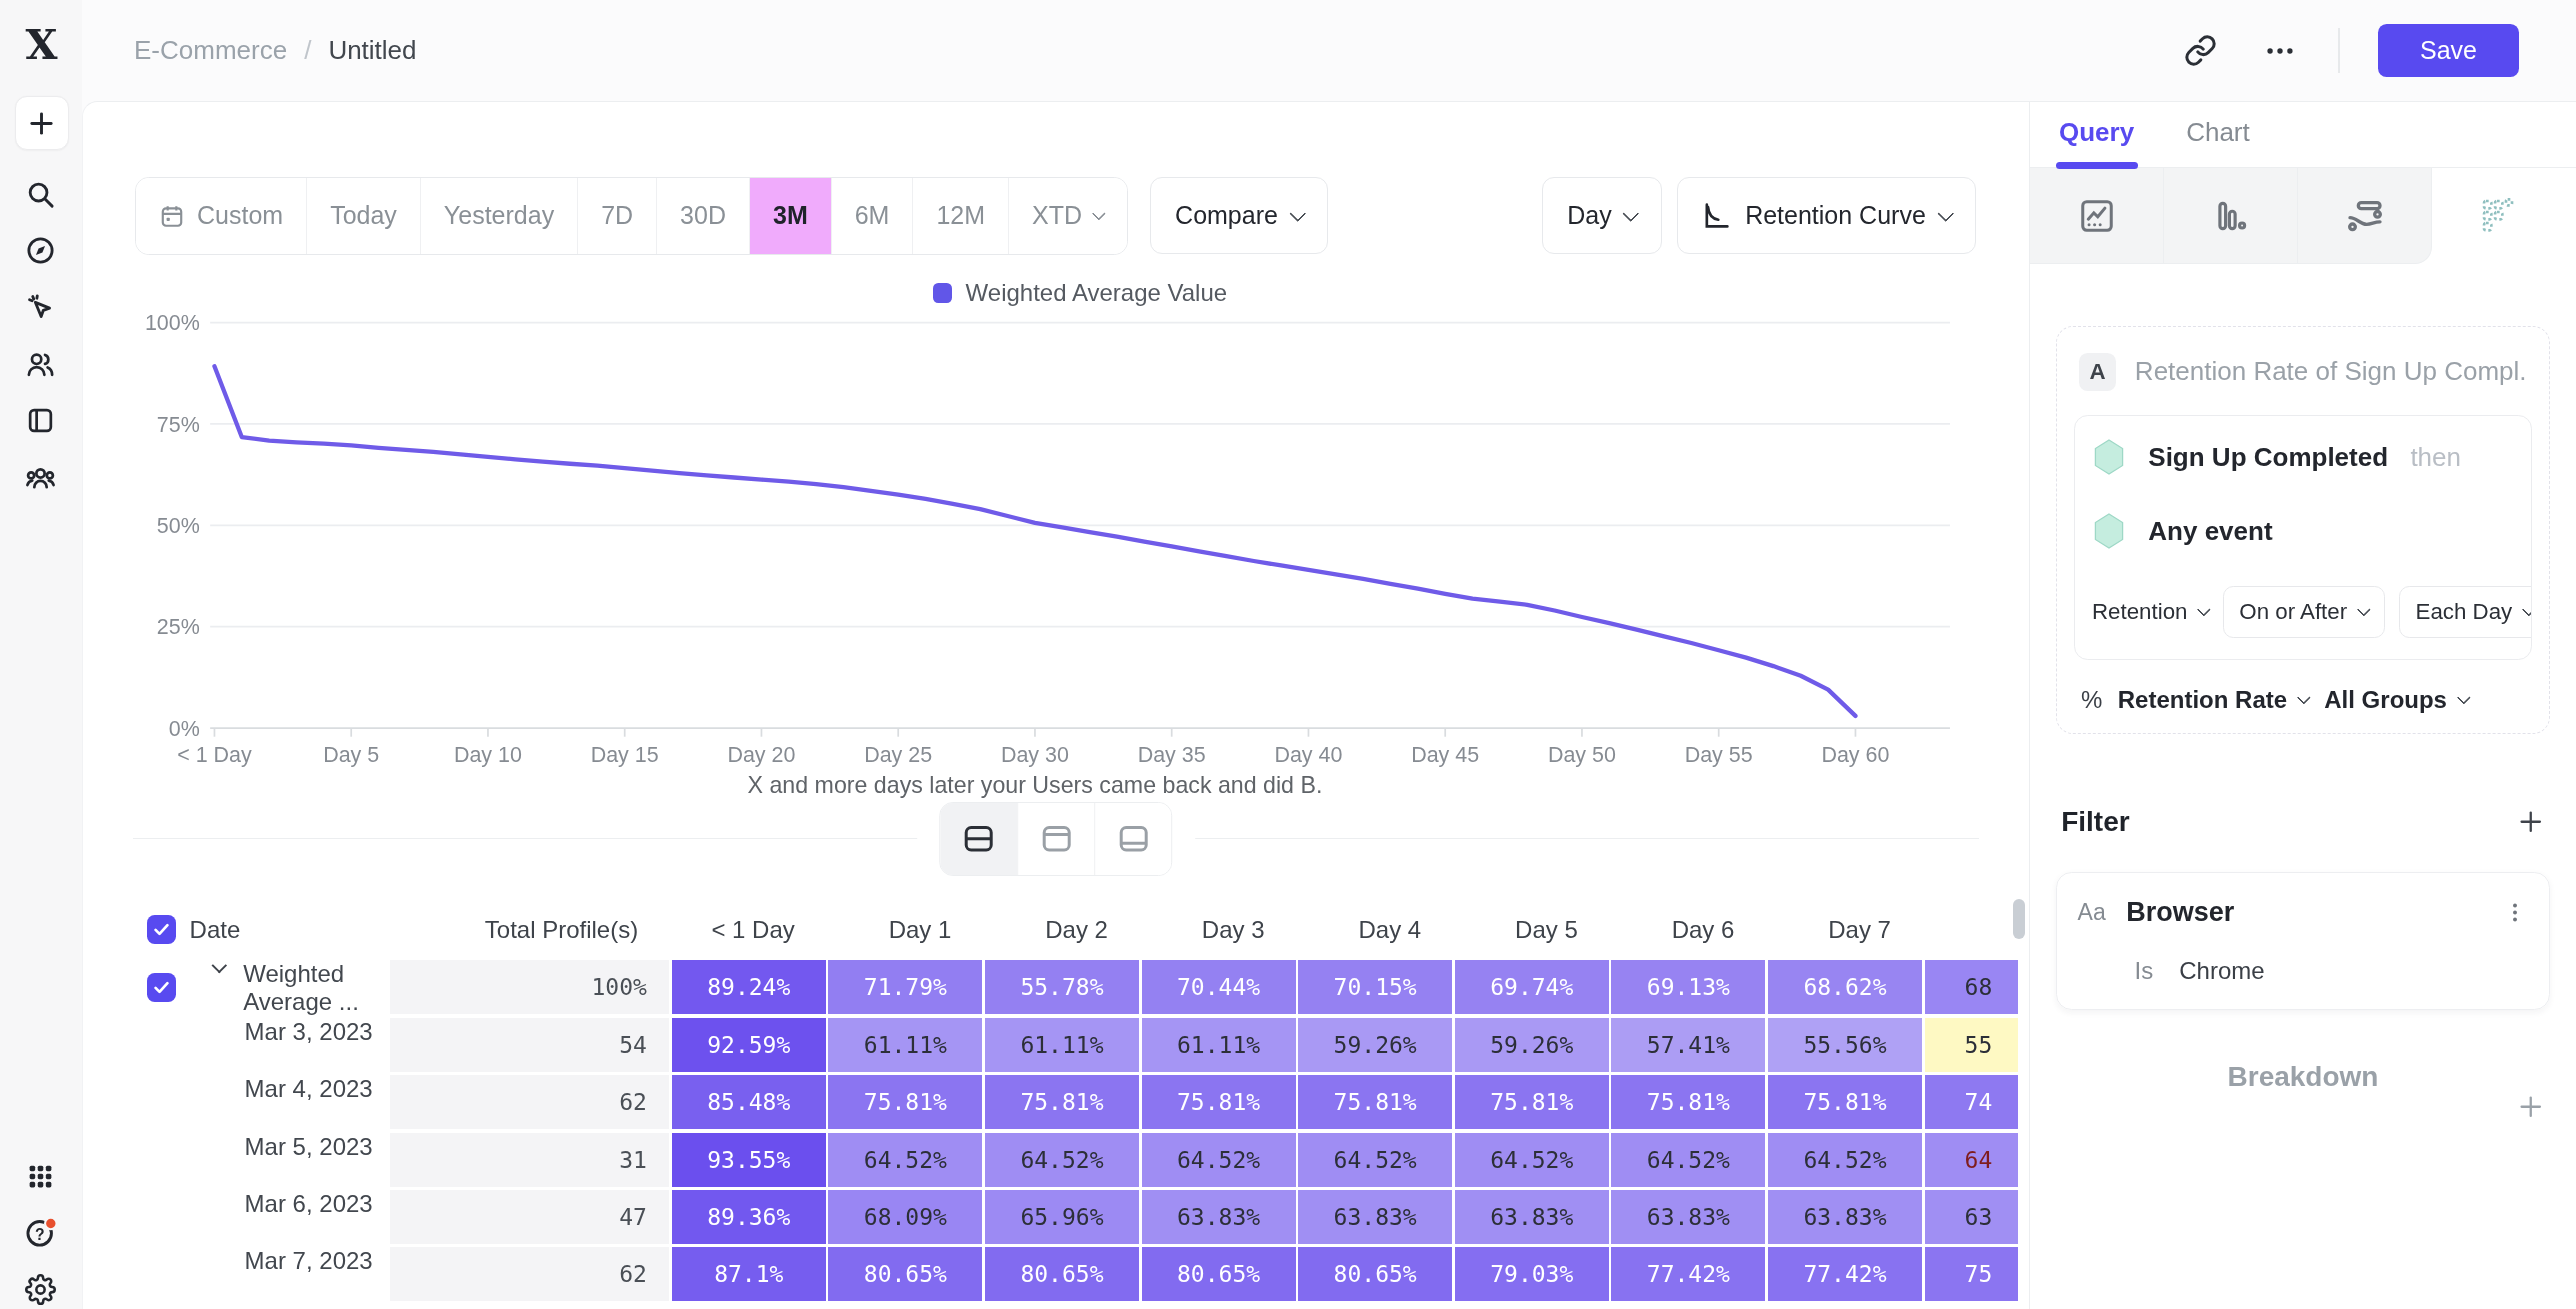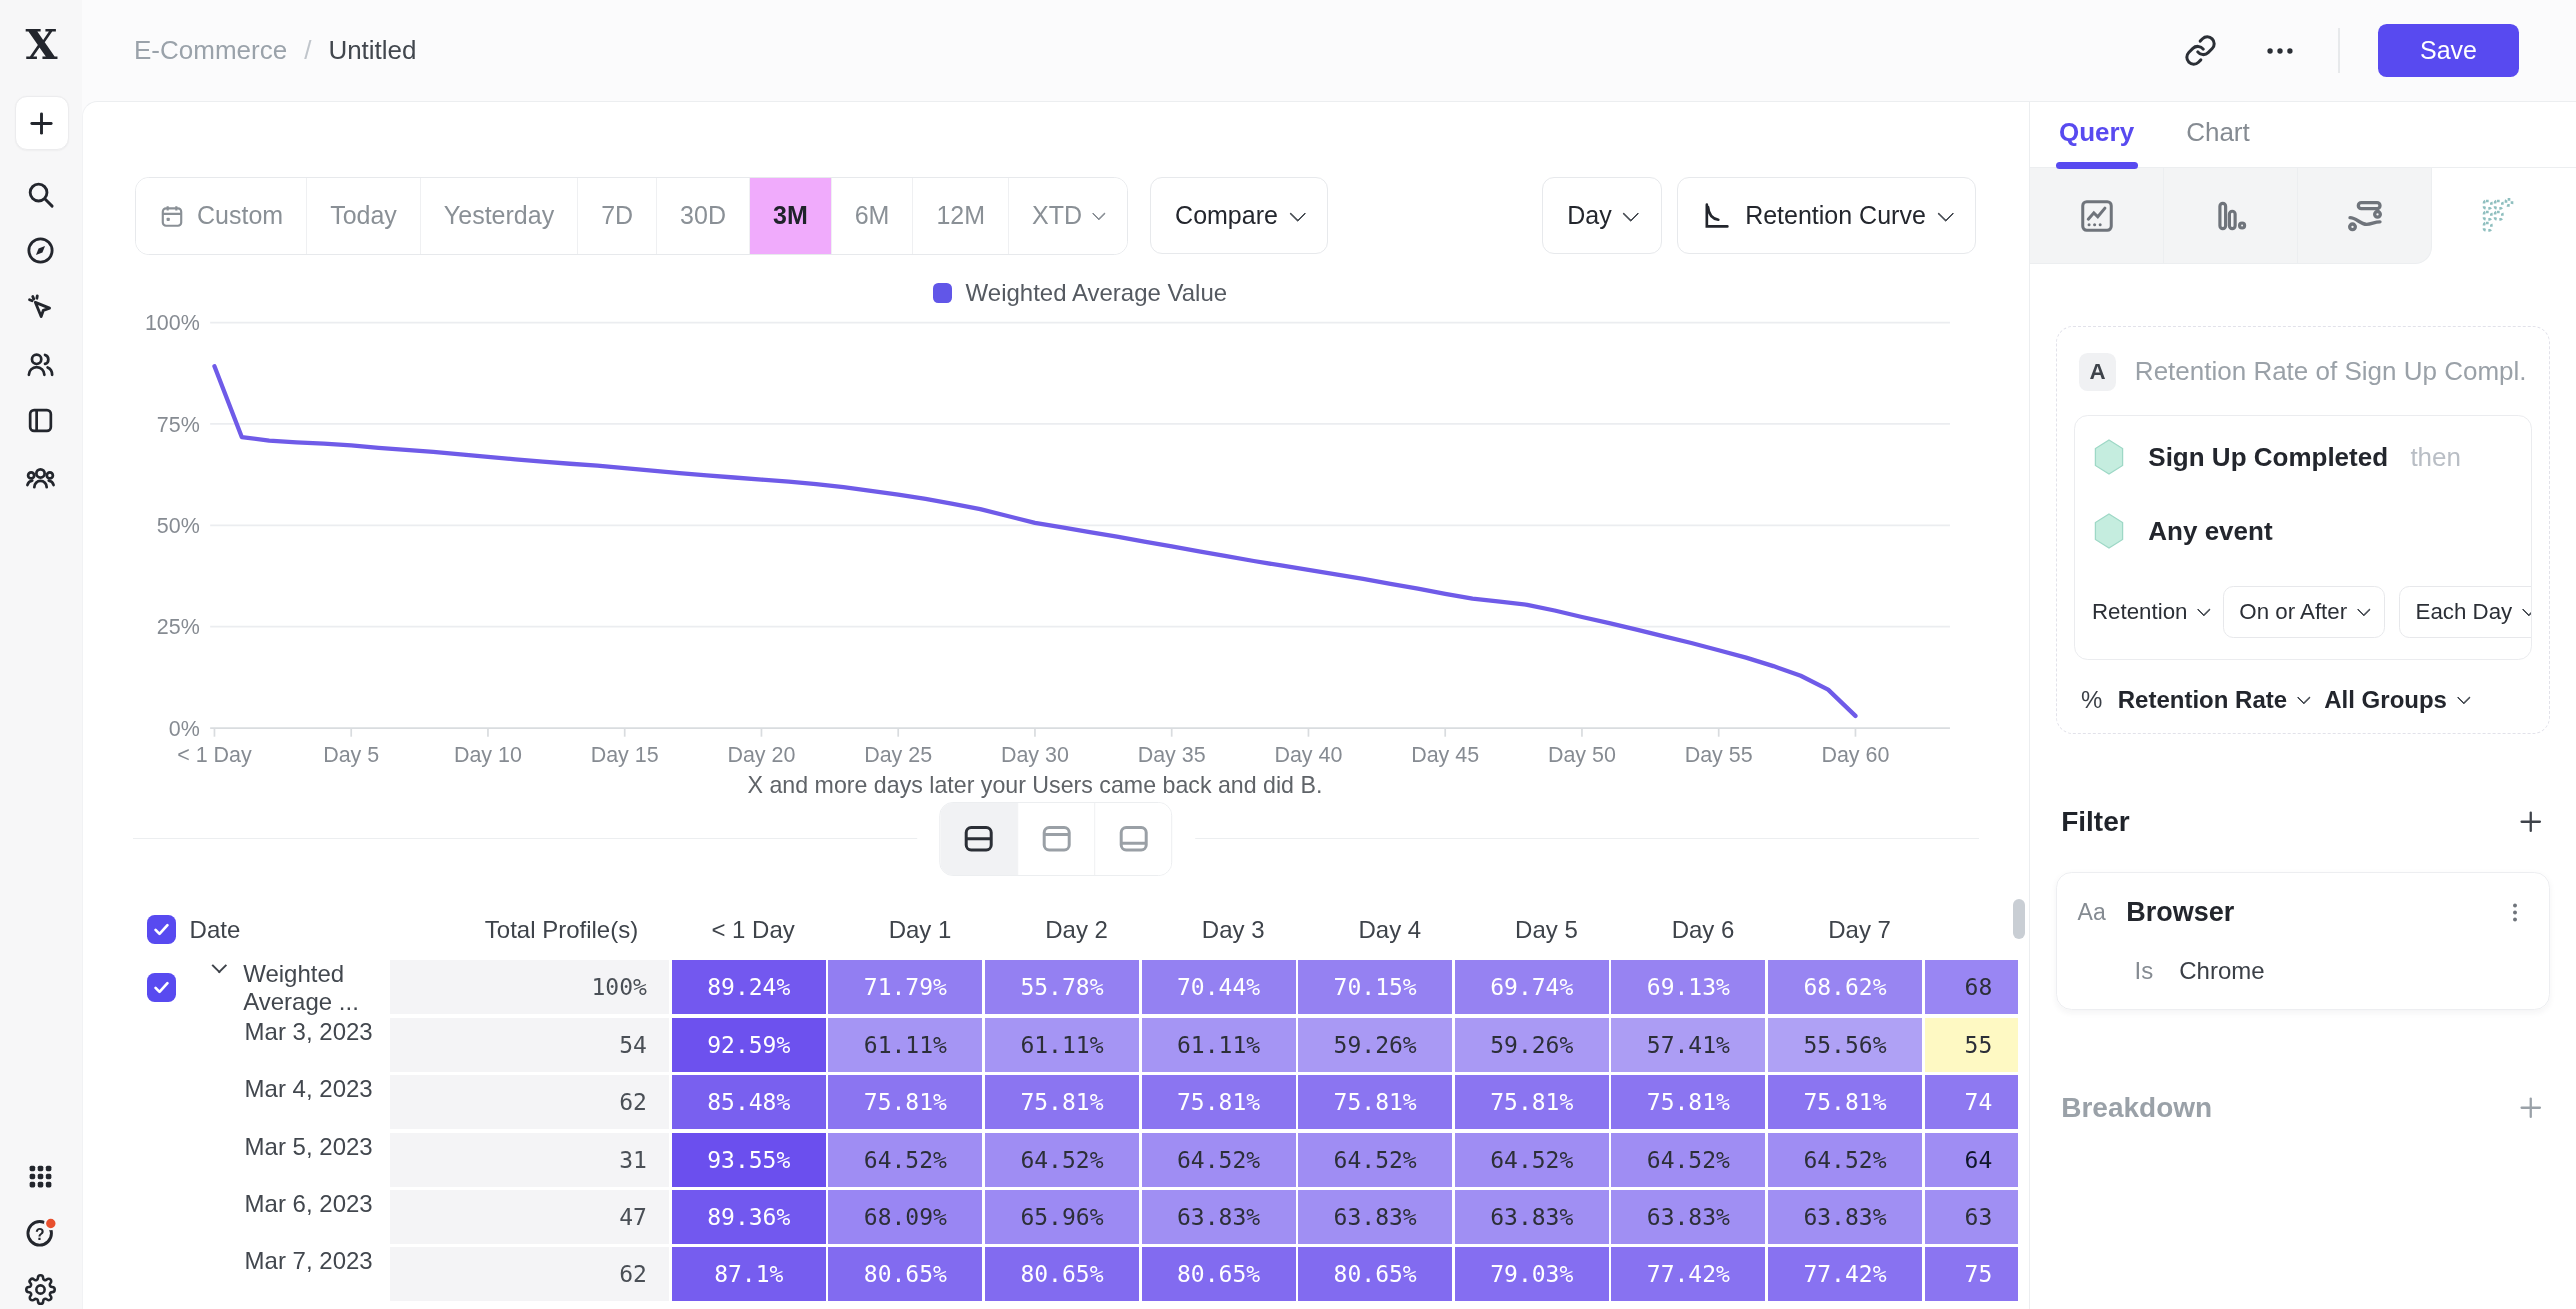--- a/index.html
+++ b/index.html
@@ -103,21 +103,21 @@
   .plus{margin-left:auto;color:#3e434a;cursor:pointer;display:flex;}
   .plus.muted{color:#9aa1a8;}
   .fcard{margin-top:34px;border:1.7px solid #edeef1;border-radius:15.5px;padding:24px 20.6px;box-shadow:0 2.6px 6.9px rgba(40,40,60,.05);}
   .frow1{display:flex;align-items:center;gap:20.6px;}
   .ftype{font-size:23px;color:#858b92;}
   .fprop{font-size:27px;font-weight:bold;color:#23262d;}
   .kebab{margin-left:auto;cursor:pointer;display:flex;}
   .frow2{margin-top:29px;padding-left:57px;display:flex;align-items:center;gap:26px;}
   .fop{font-size:24px;color:#858b92;}
   .fval{font-size:24px;color:#3a3f46;}
-  .bd-head{margin-top:82px;}
+  .bd-head{margin-top:51px;flex-direction:column;}
 </style>
 </head>
 <body>
 
 <div class="app">
 
   <nav class="rail">
     <div class="logo">
       <svg width="45" height="45" viewBox="0 0 24 24">
           <text x="12" y="19" text-anchor="middle" font-family="DejaVu Serif,serif" font-weight="bold" font-size="22" fill="#23262d">X</text>
@@ -434,21 +434,21 @@
           </div>
           <div class="total-cell">31</div>
           <div class="val-cell" style="background: rgb(107, 79, 238); color: rgb(255, 255, 255); text-align: right;">93.55%</div>
           <div class="val-cell" style="background: rgb(159, 141, 243); color: rgb(44, 47, 56);">64.52%</div>
           <div class="val-cell" style="background: rgb(159, 141, 243); color: rgb(44, 47, 56);">64.52%</div>
           <div class="val-cell" style="background: rgb(159, 141, 243); color: rgb(44, 47, 56);">64.52%</div>
           <div class="val-cell" style="background: rgb(159, 141, 243); color: rgb(44, 47, 56);">64.52%</div>
           <div class="val-cell" style="background: rgb(159, 141, 243); color: rgb(44, 47, 56);">64.52%</div>
           <div class="val-cell" style="background: rgb(159, 141, 243); color: rgb(44, 47, 56);">64.52%</div>
           <div class="val-cell" style="background: rgb(159, 141, 243); color: rgb(44, 47, 56);">64.52%</div>
-          <div class="val-cell partial" style="background: rgb(159, 141, 243); color: #0f172a; text-align: center;">64</div>
+          <div class="val-cell partial" style="background: rgb(159, 141, 243); color: #7f1d1d; text-align: center;">64</div>
           <div class="cb-col"></div>
           <div class="date-cell">
             <span class="row-label">Mar 6, 2023</span>
           </div>
           <div class="total-cell">47</div>
           <div class="val-cell" style="background: rgb(114, 88, 239); color: rgb(255, 255, 255);">89.36%</div>
           <div class="val-cell" style="background: rgb(153, 134, 243); color: rgb(44, 47, 56);">68.09%</div>
           <div class="val-cell" style="background: rgb(156, 138, 243); color: rgb(44, 47, 56);">65.96%</div>
           <div class="val-cell" style="background: rgb(160, 143, 243); color: rgb(44, 47, 56);">63.83%</div>
           <div class="val-cell" style="background: rgb(160, 143, 243); color: rgb(44, 47, 56);">63.83%</div>

